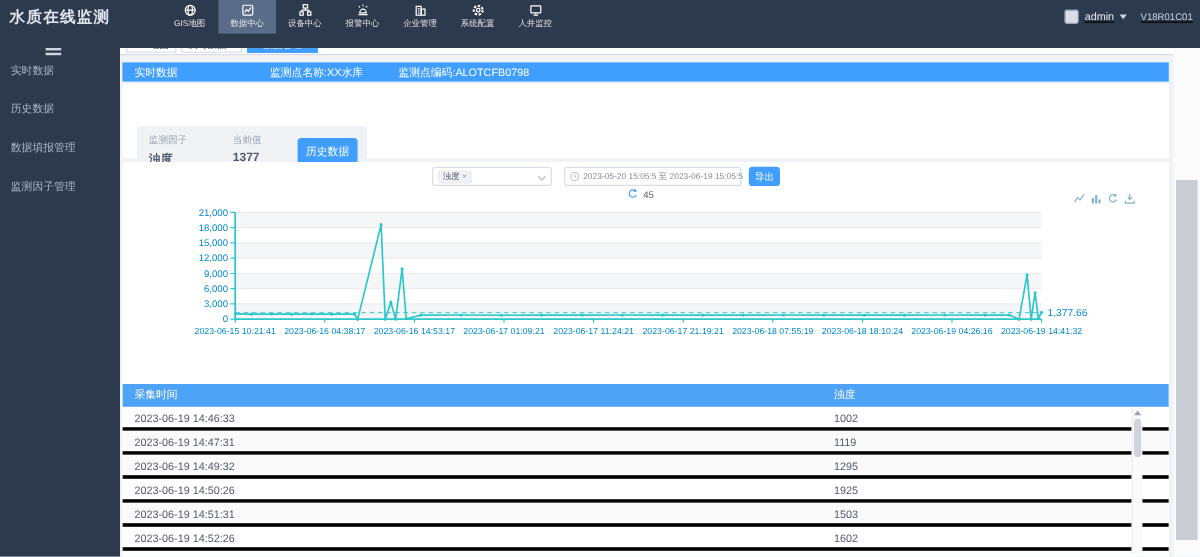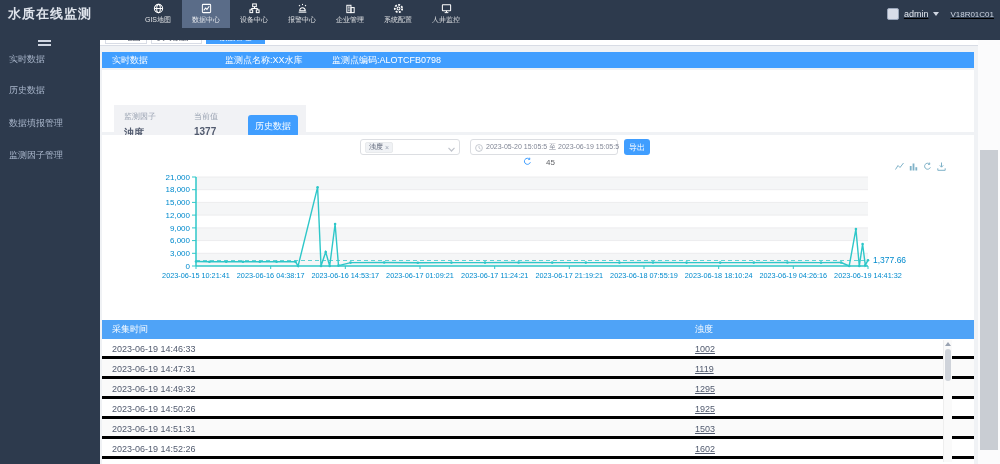--- a/index.html
+++ b/index.html
@@ -47,34 +47,34 @@
   .history-btn { position:absolute; left:134px; top:10px; width:50px; height:22px; background:#409EFF; color:#fff; font-size:9px; border:none; border-radius:3px; cursor:pointer; }
 
   .chart-panel { position:absolute; left:2px; top:107px; width:872px; height:205px; background:#fff; }
   .factor-select { position:absolute; left:258px; top:4px; width:100px; height:16px; border:1px solid #dcdee2; border-radius:3px; background:#fff; display:flex; align-items:center; padding:0 4px; cursor:pointer; }
   .factor-tag { background:#f0f2f5; border:1px solid #e8eaec; border-radius:2px; font-size:7px; color:#515a6e; padding:0 3px; display:flex; align-items:center; gap:2px; height:11px; }
   .factor-tag .t-close { color:#9aa3b2; }
   .factor-select .chev { margin-left:auto; }
   .date-input { position:absolute; left:368px; top:4px; width:148px; height:16px; border:1px solid #dcdee2; border-radius:3px; background:#fff; display:flex; align-items:center; gap:3px; padding:0 4px; cursor:text; }
   .date-text { font-size:7px; color:#808695; white-space:nowrap; }
   .export-btn { position:absolute; left:522px; top:4px; width:26px; height:16px; background:#409EFF; color:#fff; font-size:8px; border:none; border-radius:3px; cursor:pointer; }
-  .countdown { position:absolute; left:421px; top:22px; display:flex; align-items:center; gap:14px; font-size:8px; color:#606266; }
+  .countdown { position:absolute; left:421px; top:22px; display:flex; align-items:center; gap:4px; font-size:8px; color:#606266; }
   .toolbox { position:absolute; right:28px; top:22px; display:flex; gap:5px; }
   .toolbox svg { width:9px; height:9px; cursor:pointer; }
   .chart-svg { position:absolute; left:48px; top:34px; }
 
   .table-panel { position:absolute; left:2px; top:292px; width:872px; height:144px; background:#fff; overflow:hidden; }
   .thead { position:relative; height:19px; background:#4FA3F7; color:#fff; font-size:9px; }
   .thead span { position:absolute; top:0; line-height:19px; }
   .th-0 { left:10px; } .th-1 { left:68%; }
   .tbody { position:relative; }
   .trow { position:relative; height:20px; border-bottom:3px solid #000000; font-size:9px; color:#515a6e; }
   .trow.alt { background:#fafafa; }
   .trow span { position:absolute; top:0; line-height:20px; }
-  .tc-0 { left:10px; } .tc-1 { left:68%;text-decoration:underline; }
+  .tc-0 { left:10px; } .tc-1 { left:68%; }
   .table-scrollbar { position:absolute; right:22px; top:20px; width:9px; height:122px; background:#fafafa; border-left:1px solid #eee; }
   .ts-arrow { width:0; height:0; border-left:3px solid transparent; border-right:3px solid transparent; border-bottom:4px solid #9aa3b2; margin:2px auto 0; }
   .ts-thumb { position:absolute; left:1px; top:9px; width:6px; height:32px; background:#cfd3da; border-radius:3px; }
 
   .page-scrollbar { position:absolute; left:978px; top:28px; width:22px; height:436px; background:#fbfbfc; }
   .ps-thumb { position:absolute; left:2px; top:122px; width:18px; height:300px; background:#c9cdd3; }
 </style>
 </head>
 <body>
 

